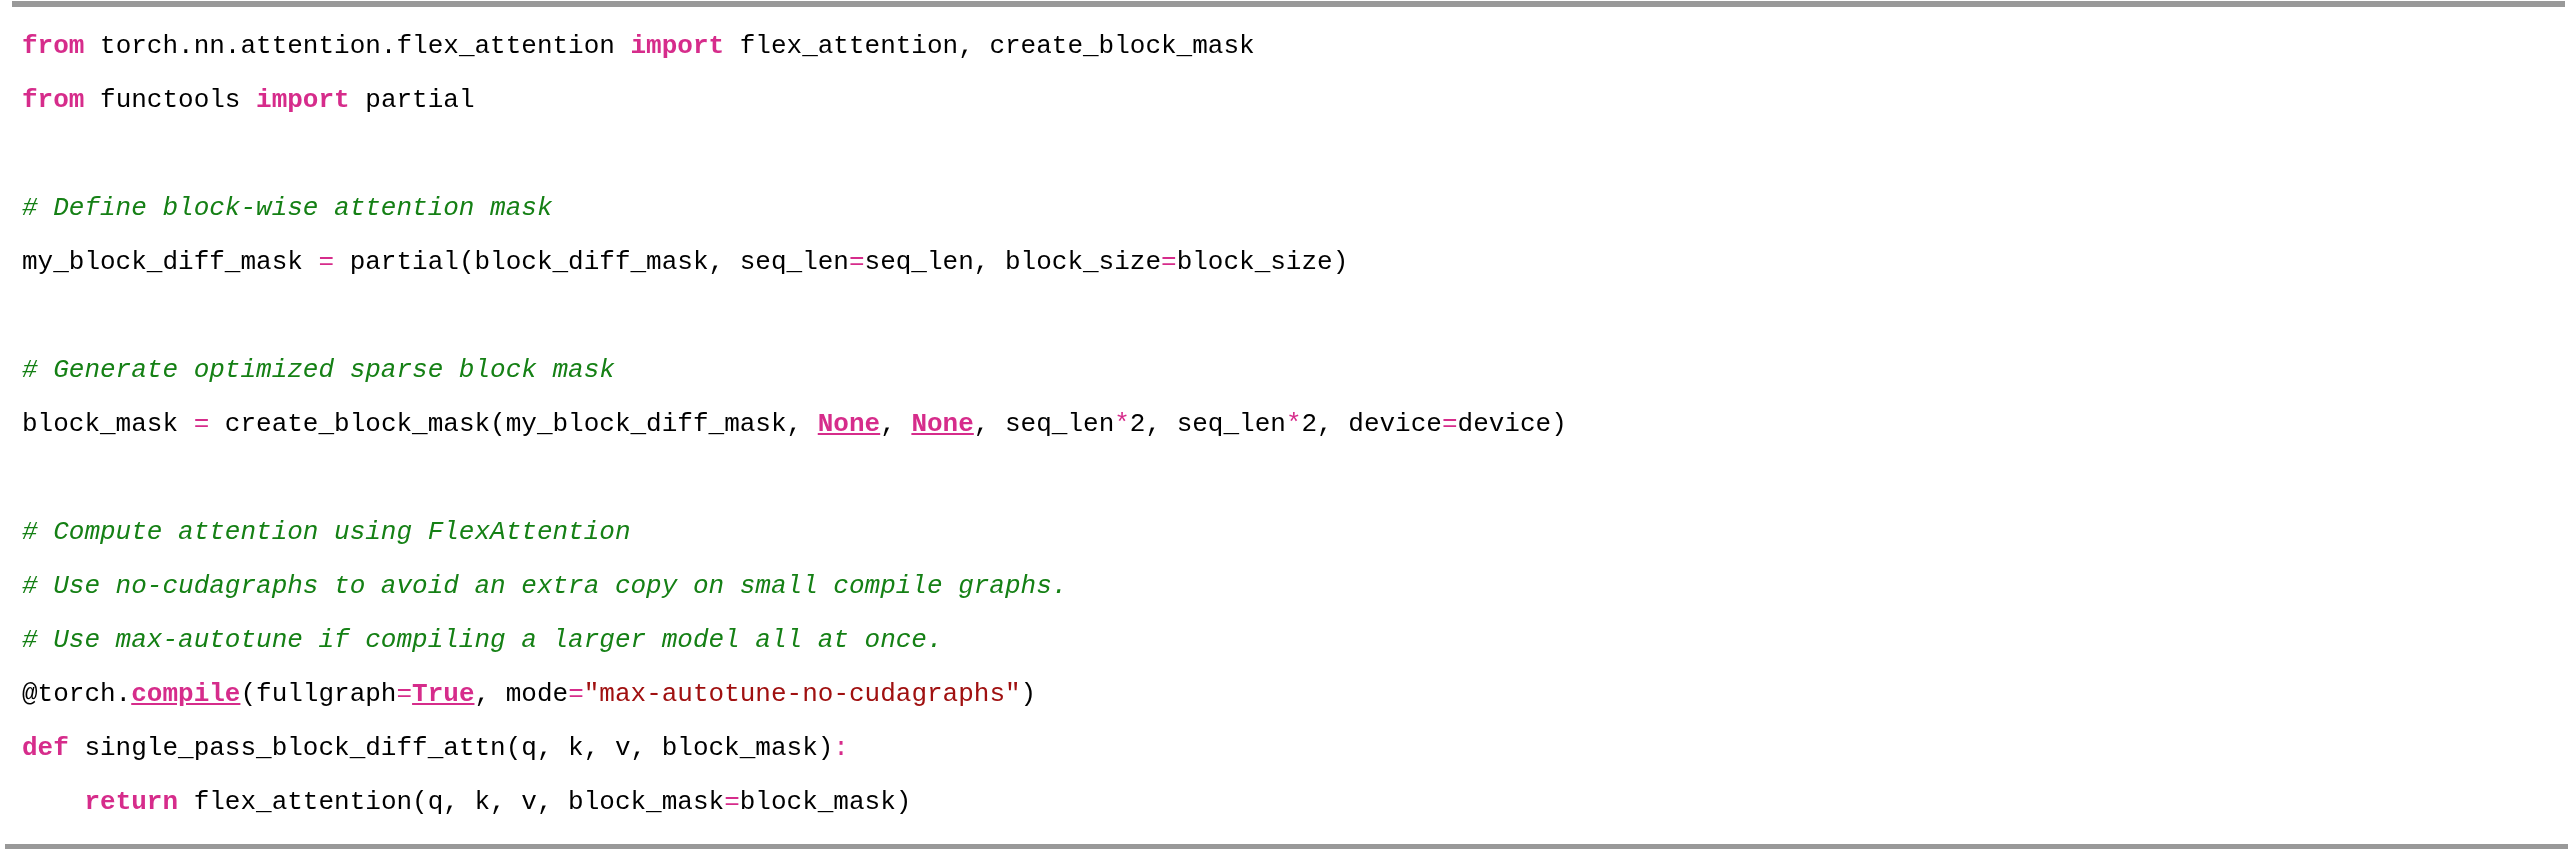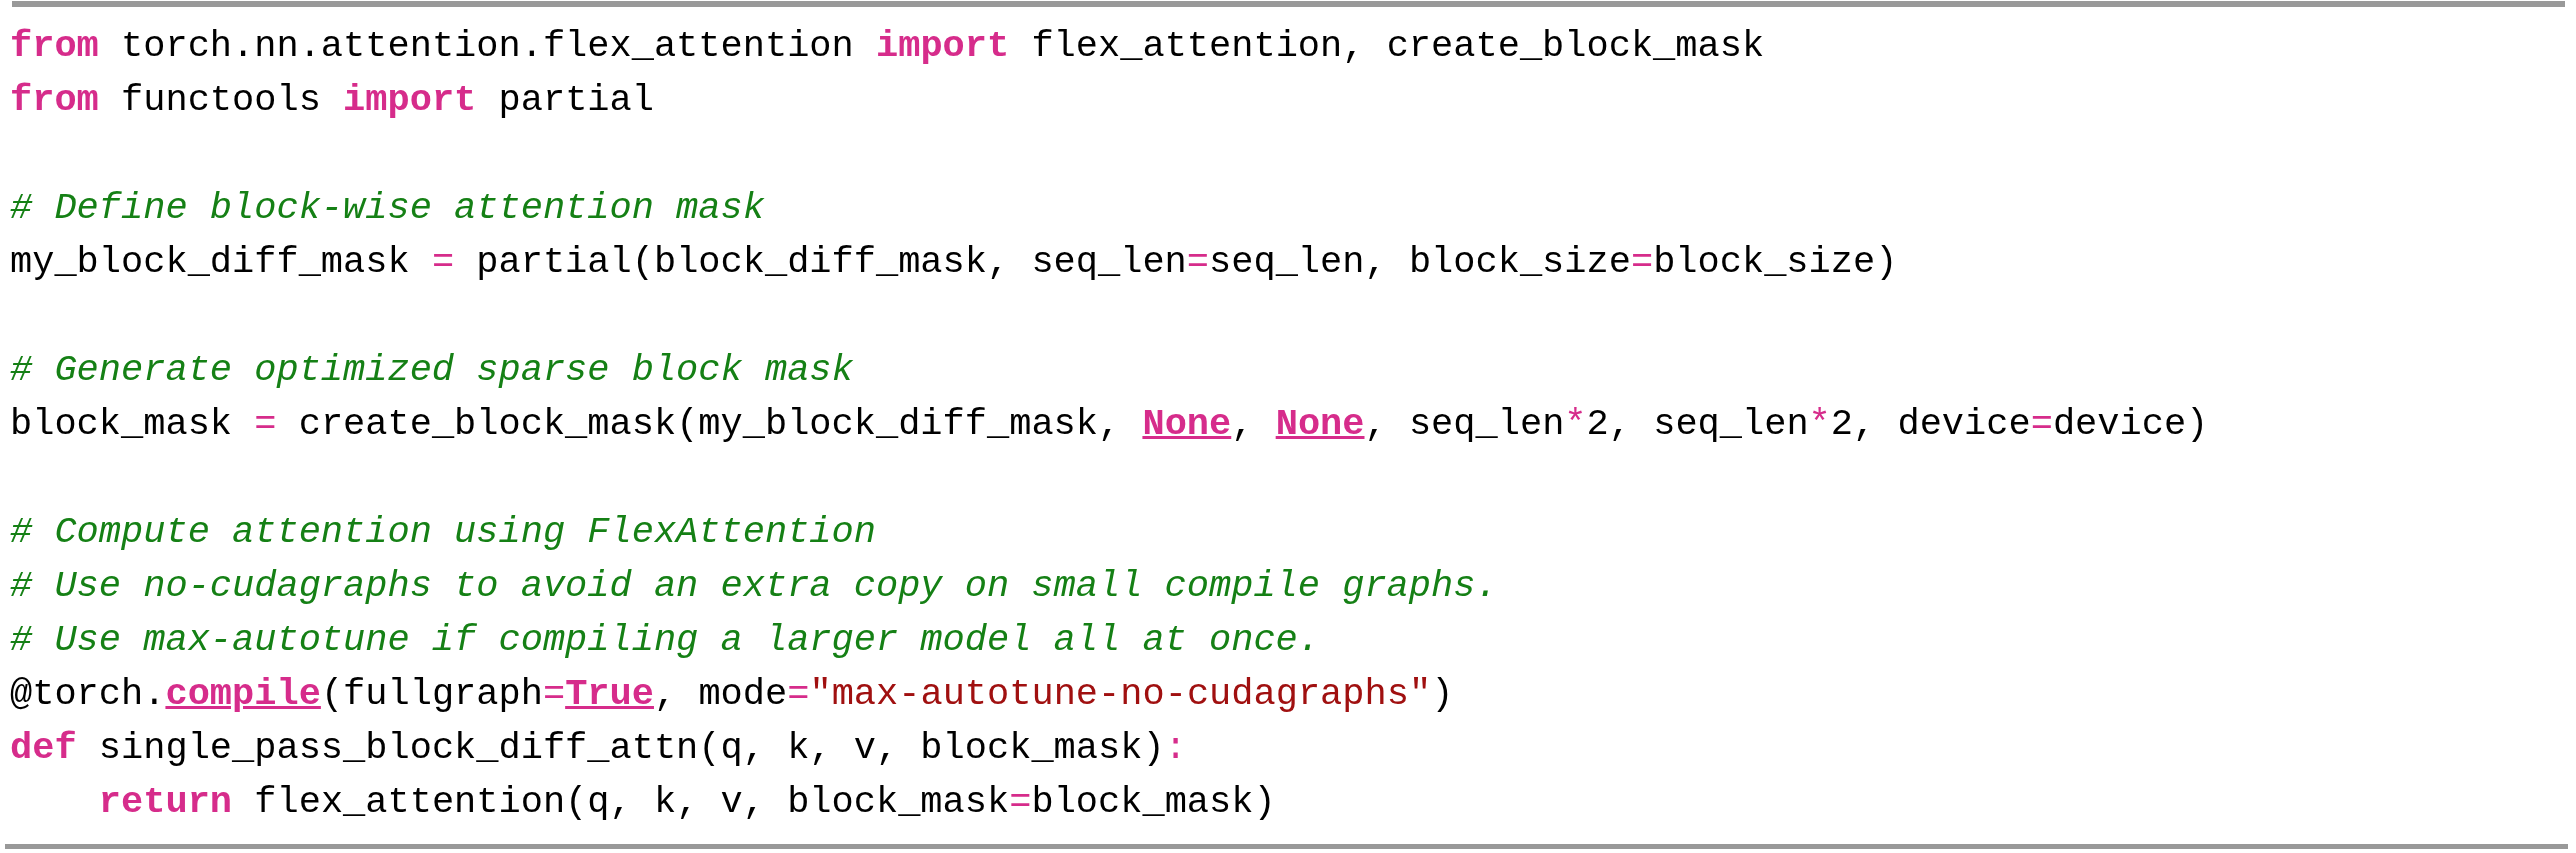--- a/index.html
+++ b/index.html
@@ -14,24 +14,24 @@
   .rule {
     position: absolute;
     height: 5.4px;
     background: var(--rule, #999999);
   }
   .rule-top    { top: 1.4px;    left: 12.2px; right: 11px; }
   .rule-bottom { top: 844px; left: 5.4px;  right: 8.1px; }
   .code {
     position: absolute;
     top: 19px;
-    left: 10px;
+    left: 22px;
     right: 0;
     margin: 0;
-    font-size: 37px;
+    font-size: 26px;
     font-family: inherit;
   }
   .line {
     height: 54px;
     line-height: 54px;
     white-space: pre;
   }
   .tok-n { color: var(--plain, #000000); }
   .tok-k { color: var(--kw, #d62c8b); font-weight: bold; }
   .tok-b { color: var(--kw, #d62c8b); font-weight: bold; text-decoration: underline; }

